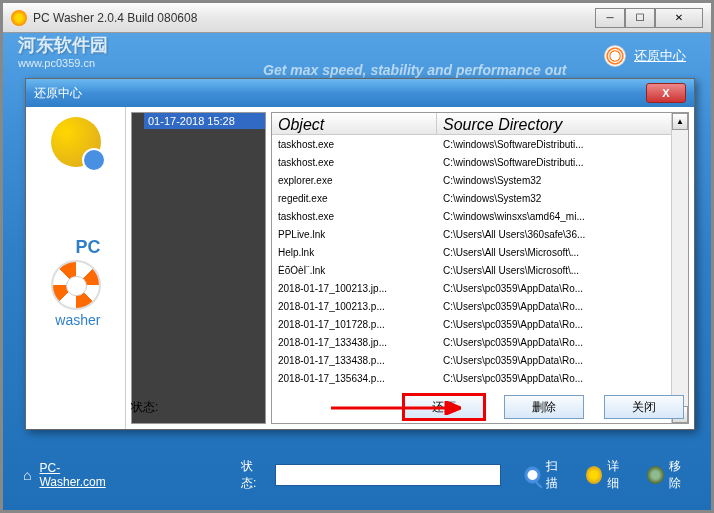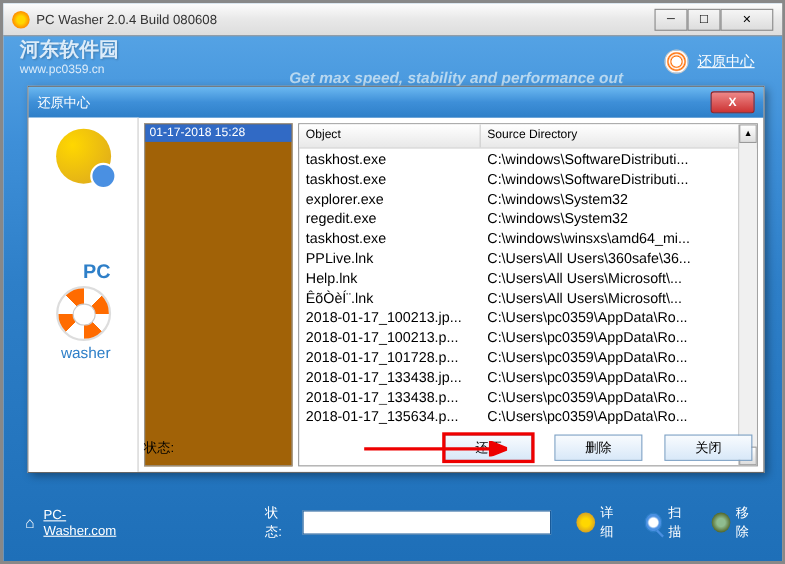--- a/index.html
+++ b/index.html
@@ -36,32 +36,32 @@
 .dialog-sidebar { width: 100px; background: #fff; border-right: 1px solid #ccc; padding: 10px 5px; display: flex; flex-direction: column; align-items: center; gap: 20px; }
 .broom-icon { width: 50px; height: 50px; background: radial-gradient(ellipse at 30% 30%, #FFD700, #DAA520); border-radius: 50%; position: relative; }
 .broom-icon::after { content: ''; position: absolute; bottom: -5px; right: -5px; width: 20px; height: 20px; background: #4A90E2; border-radius: 50%; border: 2px solid #fff; }
 .pc-washer-logo { text-align: right; }
 .pc-washer-logo .pc { color: #2E7FC8; font-size: 18px; font-weight: bold; }
 .pc-washer-logo .washer { color: #2E7FC8; font-size: 14px; }
 .lifering-big { width: 50px; height: 50px; border-radius: 50%; background: conic-gradient(#fff 0deg 45deg, #FF6B00 45deg 90deg, #fff 90deg 135deg, #FF6B00 135deg 180deg, #fff 180deg 225deg, #FF6B00 225deg 270deg, #fff 270deg 315deg, #FF6B00 315deg 360deg); border: 2px solid #ddd; position: relative; }
 .lifering-big::after { content: ''; position: absolute; top: 30%; left: 30%; width: 40%; height: 40%; background: #fff; border-radius: 50%; border: 1px solid #ccc; }
 
 
-.timestamp-list { width: 135px; border: 1px solid #999; margin: 5px; background: #a16207; }
+.timestamp-list { width: 135px; border: 1px solid #999; margin: 5px; background: #404040; padding-left: 12px; }
 .timestamp-item { background: #316AC5; color: #fff; padding: 2px 4px; font-size: 11px; }
 
 
 .table-wrap { flex: 1; margin: 5px 5px 5px 0; display: flex; flex-direction: column; }
 .file-table { flex: 1; border: 1px solid #999; overflow: hidden; position: relative; }
 .table-header { display: flex; background: linear-gradient(to bottom, #fff, #E8E8E8); border-bottom: 1px solid #ccc; height: 22px; }
-.th { padding: 3px 6px; border-right: 1px solid #ccc; font-size: 11px; }
+.th { padding: 3px 6px; border-right: 1px solid #ccc; font-size: 16px; font-style: italic; }
 .th-obj { width: 165px; }
 .th-src { flex: 1; }
 .table-body { overflow-y: auto; height: calc(100% - 22px); }
-.table-row { display: flex; font-size: 13px; height: 18px; align-items: center; }
+.table-row { display: flex; font-size: 10px; height: 18px; align-items: center; }
 .td-obj { width: 165px; padding: 0 6px; overflow: hidden; white-space: nowrap; text-overflow: ellipsis; }
 .td-src { flex: 1; padding: 0 6px; overflow: hidden; white-space: nowrap; text-overflow: ellipsis; }
 .table-scroll { position: absolute; right: 0; top: 0; bottom: 0; width: 17px; background: #F0F0F0; border-left: 1px solid #ccc; }
 .scroll-btn { height: 17px; background: linear-gradient(to bottom, #fff, #ddd); border: 1px solid #999; display: flex; align-items: center; justify-content: center; font-size: 8px; }
 .scroll-btn.up { position: absolute; top: 0; left: 0; right: 0; }
 .scroll-btn.down { position: absolute; bottom: 0; left: 0; right: 0; }
 
 
 .dialog-bottom { position: absolute; bottom: 8px; left: 105px; right: 10px; height: 28px; display: flex; align-items: center; gap: 5px; }
 .status-label { margin-right: 10px; }
@@ -221,26 +221,26 @@
   <div class="outer-bottom">
     <div class="bottom-left">
       <span class="home-icon">⌂</span>
       <a class="bottom-link">PC-Washer.com</a>
     </div>
     <div class="bottom-status">
       <span style="color:#fff">状态:</span>
       <div class="status-box"></div>
       <div class="bottom-actions">
         <div class="bottom-action">
+          <div class="action-icon icon-scan"></div>
+          <span>扫描</span>
+        </div>
+        <div class="bottom-action">
           <div class="action-icon icon-detail"></div>
           <span>详细</span>
-        </div>
-        <div class="bottom-action">
-          <div class="action-icon icon-scan"></div>
-          <span>扫描</span>
         </div>
         <div class="bottom-action">
           <div class="action-icon icon-remove"></div>
           <span>移除</span>
         </div>
       </div>
     </div>
   </div>
 </div>
 

